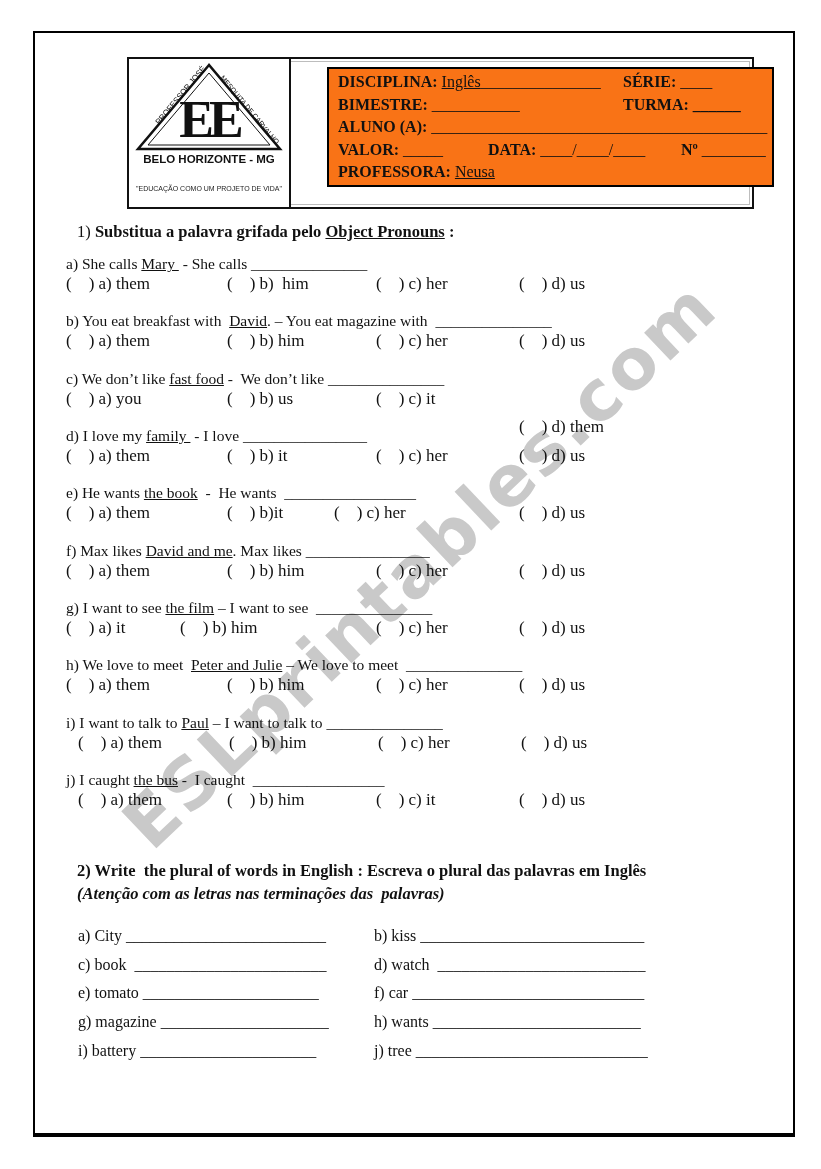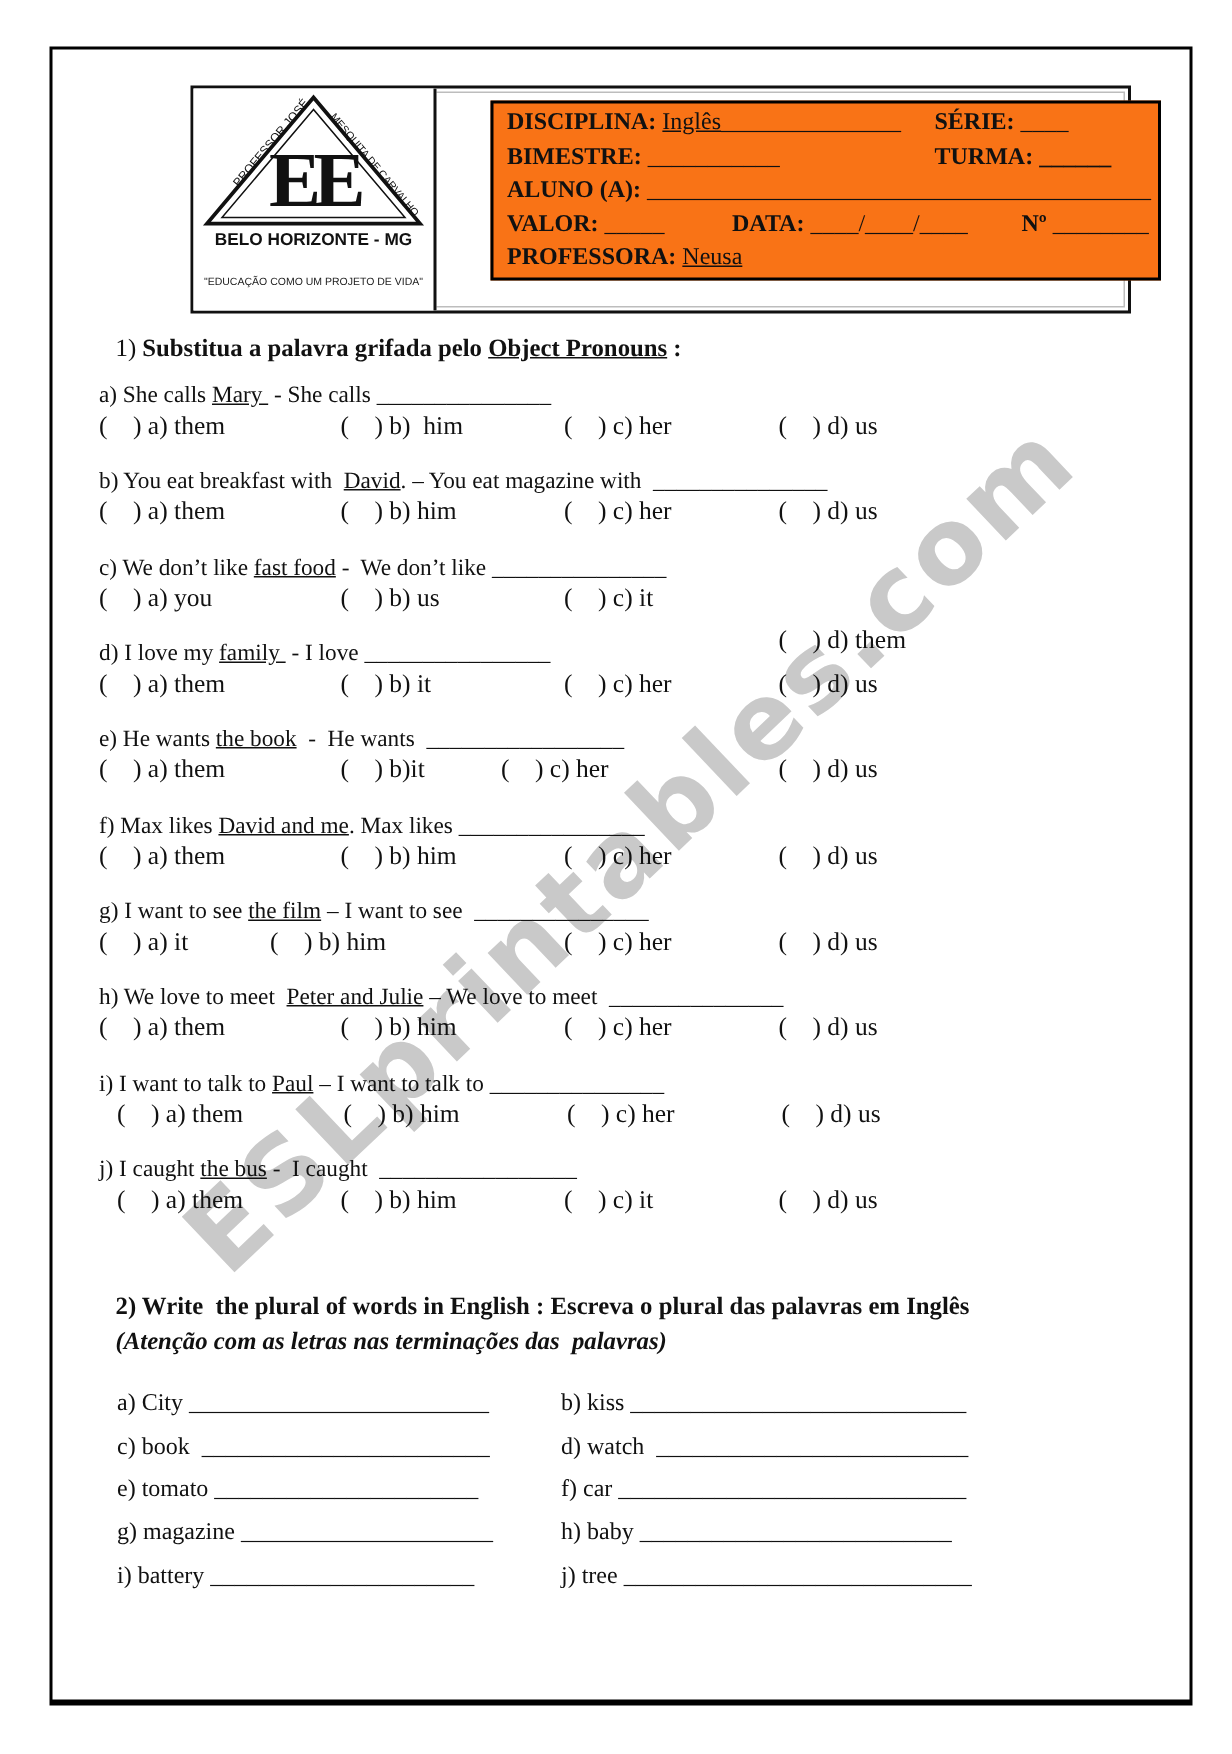--- a/index.html
+++ b/index.html
@@ -210,21 +210,21 @@
         <div class="ex2-row" style="top: 956px;">
           <span class="ex2-cell colL">c) book  ________________________</span>
           <span class="ex2-cell colR">d) watch  __________________________</span>
         </div>
         <div class="ex2-row" style="top: 984px;">
           <span class="ex2-cell colL">e) tomato ______________________</span>
           <span class="ex2-cell colR">f) car _____________________________</span>
         </div>
         <div class="ex2-row" style="top: 1013px;">
           <span class="ex2-cell colL">g) magazine _____________________</span>
-          <span class="ex2-cell colR">h) baby __________________________</span>
+          <span class="ex2-cell colR">h) wants __________________________</span>
         </div>
         <div class="ex2-row" style="top: 1042px;">
           <span class="ex2-cell colL">i) battery ______________________</span>
           <span class="ex2-cell colR">j) tree _____________________________</span>
         </div>
       </div>
 
   </div>
 </div>
 

